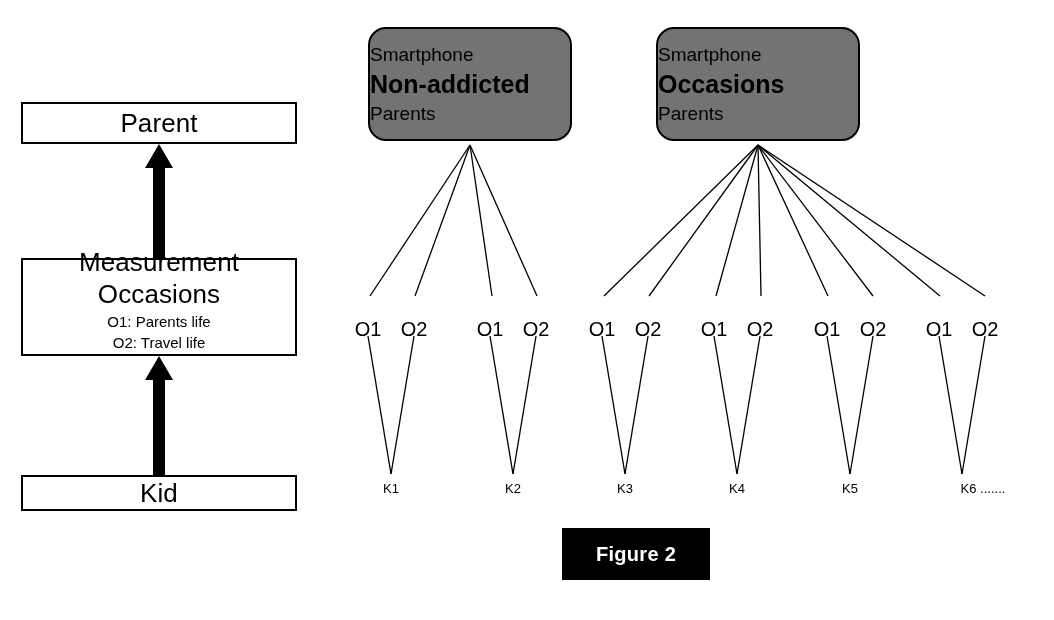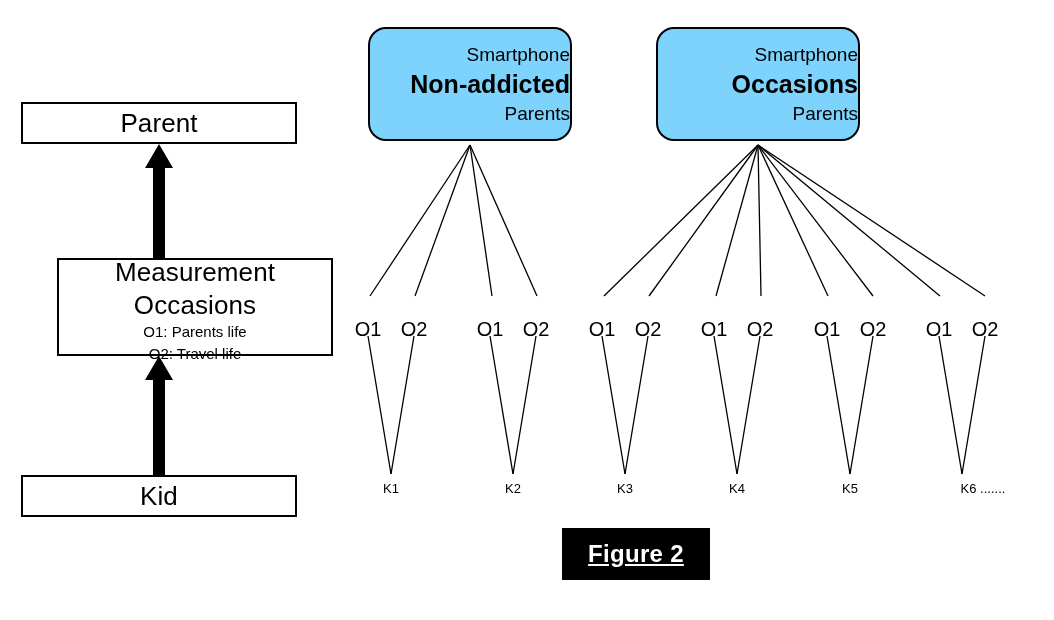--- a/index.html
+++ b/index.html
@@ -39,29 +39,28 @@
     left: 21px;
     top: 102px;
     width: 276px;
     height: 42px;
   }
   #box-occasions {
     left: 21px;
     top: 258px;
     width: 276px;
     height: 98px;
-    justify-content: center;
+    justify-content: flex-end;
     padding-top: 7px;
-    margin-left: 36px;
   }
   #box-kid {
     left: 21px;
     top: 475px;
     width: 276px;
-    height: 42px;
+    height: 36px;
   }
   .box-title {
     font-size: 26px;
     line-height: 1.25;
     letter-spacing: .1px;
   }
   .box-sub {
     font-size: 15px;
     line-height: 1.45;
   }
@@ -83,24 +82,24 @@
     width: 1054px;
     height: 620px;
     pointer-events: none;
   }
 
   .group-node {
     position: absolute;
     box-sizing: border-box;
     border: 2px solid #000000;
     border-radius: 18px;
-    background: #7dd3fc;
+    background: #737373;
     display: flex;
     flex-direction: column;
-    align-items: flex-end;
+    align-items: flex-start;
     justify-content: center;
     text-align: center;
     line-height: 1.32;
   }
   #group-nonaddicted { left: 368px; top: 27px; width: 204px; height: 114px; }
   #group-addicted    { left: 656px; top: 27px; width: 204px; height: 114px; }
   .group-line    { font-size: 19px; }
   .group-line-em { font-size: 25px; font-weight: bold; }
 
   .occ-label {
@@ -124,24 +123,23 @@
     position: absolute;
     left: 562px;
     top: 528px;
     width: 148px;
     height: 52px;
     background: #000000;
     color: #ffffff;
     display: flex;
     align-items: center;
     justify-content: center;
-    font-size: 24px;
+    font-size: 20px;
     font-weight: bold;
     letter-spacing: .3px;
-    text-decoration: underline;
   }
 </style>
 </head>
 <body>
 
 <div id="figure-root">
 
   <div class="legend-box" id="box-parent">
     <div class="box-title">Parent</div>
   </div>

